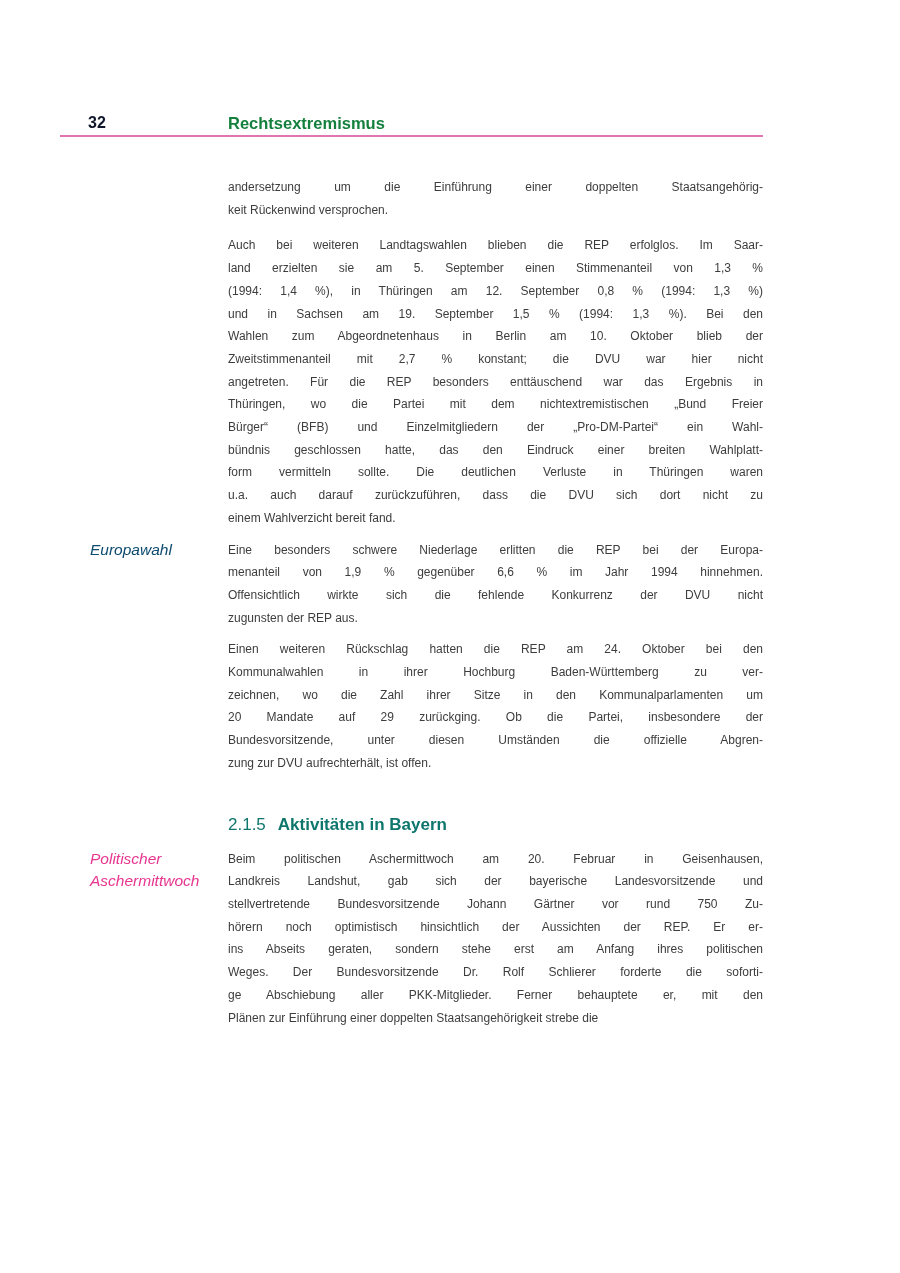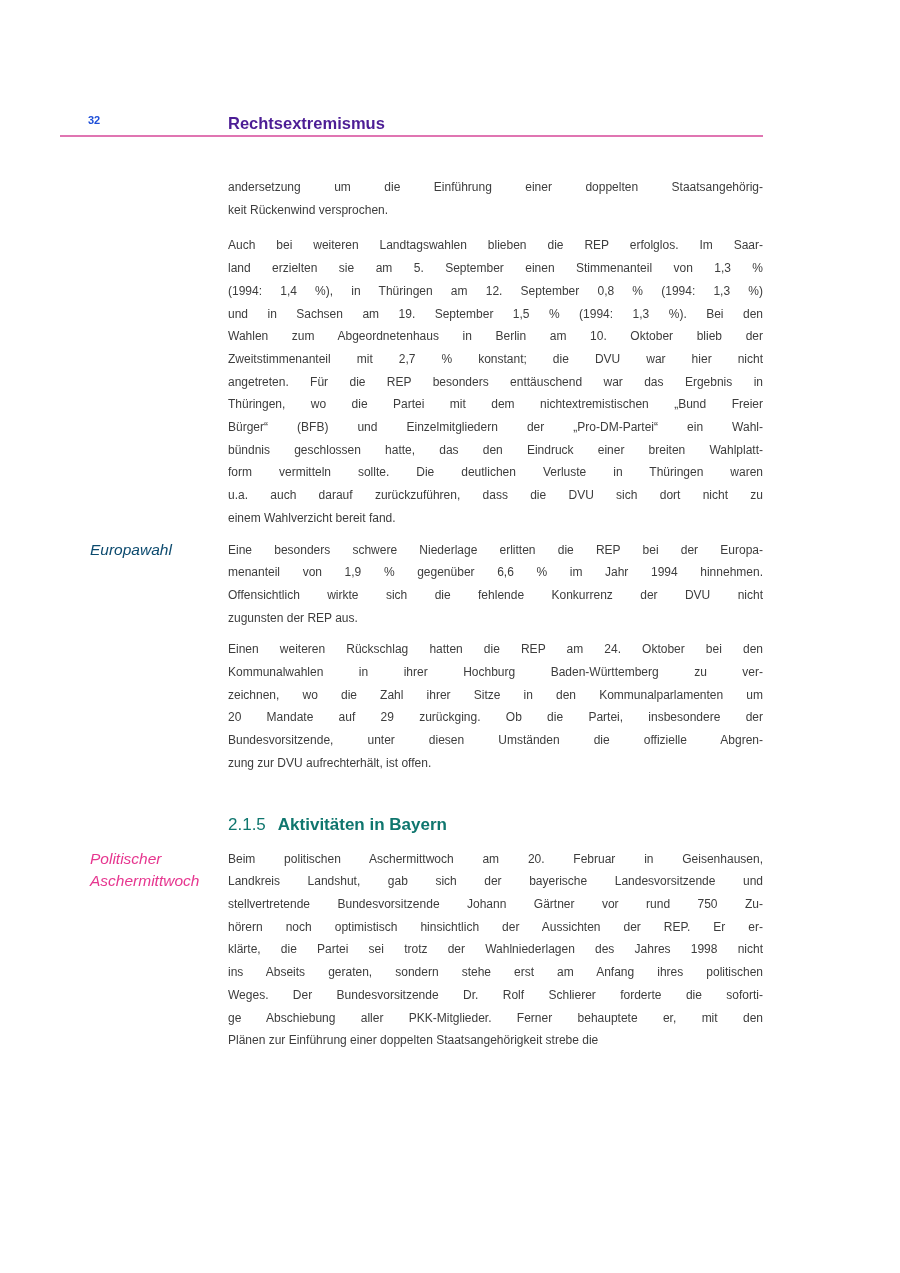--- a/index.html
+++ b/index.html
@@ -8,25 +8,25 @@
     width:900px;
     height:1273px;
     background:#ffffff;
     font-family:"Liberation Sans", sans-serif;
     color:#3d3d3d;
     overflow:hidden;
   }
   
   .page-num{
     position:absolute; left:88px; top:114px;
-    font-size:11px; font-weight:bold; color:#1d4ed8;
+    font-size:16px; font-weight:bold; color:#0f172a;
   }
   .header-title{
     position:absolute; left:228px; top:114px;
-    font-size:16.5px; font-weight:bold; color:#4c1d95;
+    font-size:16.5px; font-weight:bold; color:#15803d;
   }
   .header-rule{
     position:absolute; left:60px; top:135px;
     width:703px; height:2px;
   }
   
   .content{
     position:absolute; left:0; top:176px; width:900px;
   }
   .row{
@@ -134,21 +134,20 @@
       <div class="row para">
         <div class="margin-cell" style="color: rgb(230, 54, 143);">
           <div>Politischer</div>
           <div>Aschermittwoch</div>
         </div>
         <div class="body-cell">
           <div class="body-line">Beim politischen Aschermittwoch am 20. Februar in Geisenhausen,</div>
           <div class="body-line">Landkreis Landshut, gab sich der bayerische Landesvorsitzende und</div>
           <div class="body-line">stellvertretende Bundesvorsitzende Johann Gärtner vor rund 750 Zu-</div>
           <div class="body-line">hörern noch optimistisch hinsichtlich der Aussichten der REP. Er er-</div>
-          <div class="body-line">klärte, die Partei sei trotz der Wahlniederlagen des Jahres 1998 nicht</div>
           <div class="body-line">ins Abseits geraten, sondern stehe erst am Anfang ihres politischen</div>
           <div class="body-line">Weges. Der Bundesvorsitzende Dr. Rolf Schlierer forderte die soforti-</div>
           <div class="body-line">ge Abschiebung aller PKK-Mitglieder. Ferner behauptete er, mit den</div>
           <div class="body-line last">Plänen zur Einführung einer doppelten Staatsangehörigkeit strebe die</div>
         </div>
       </div>
     </div>
 
 </div>
 

